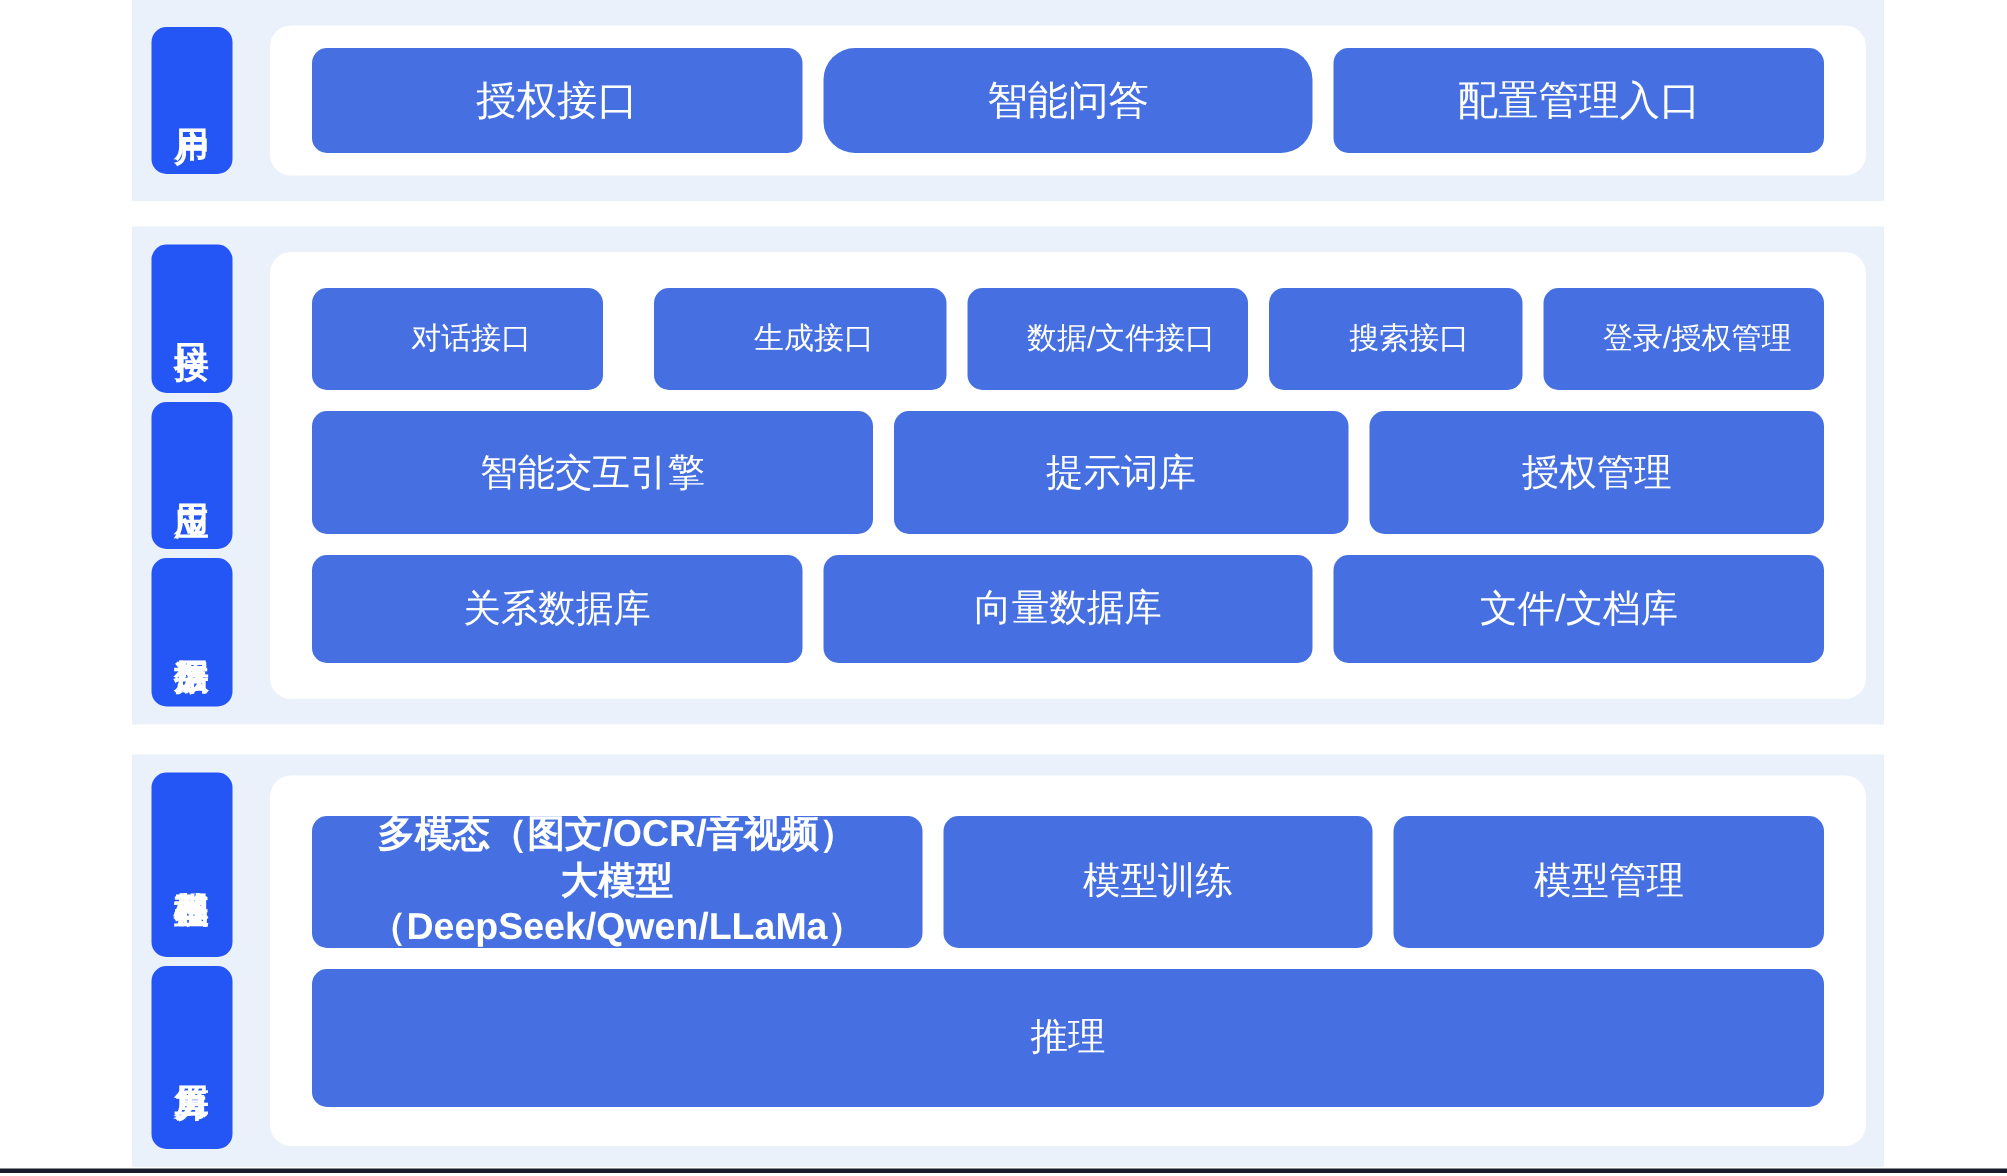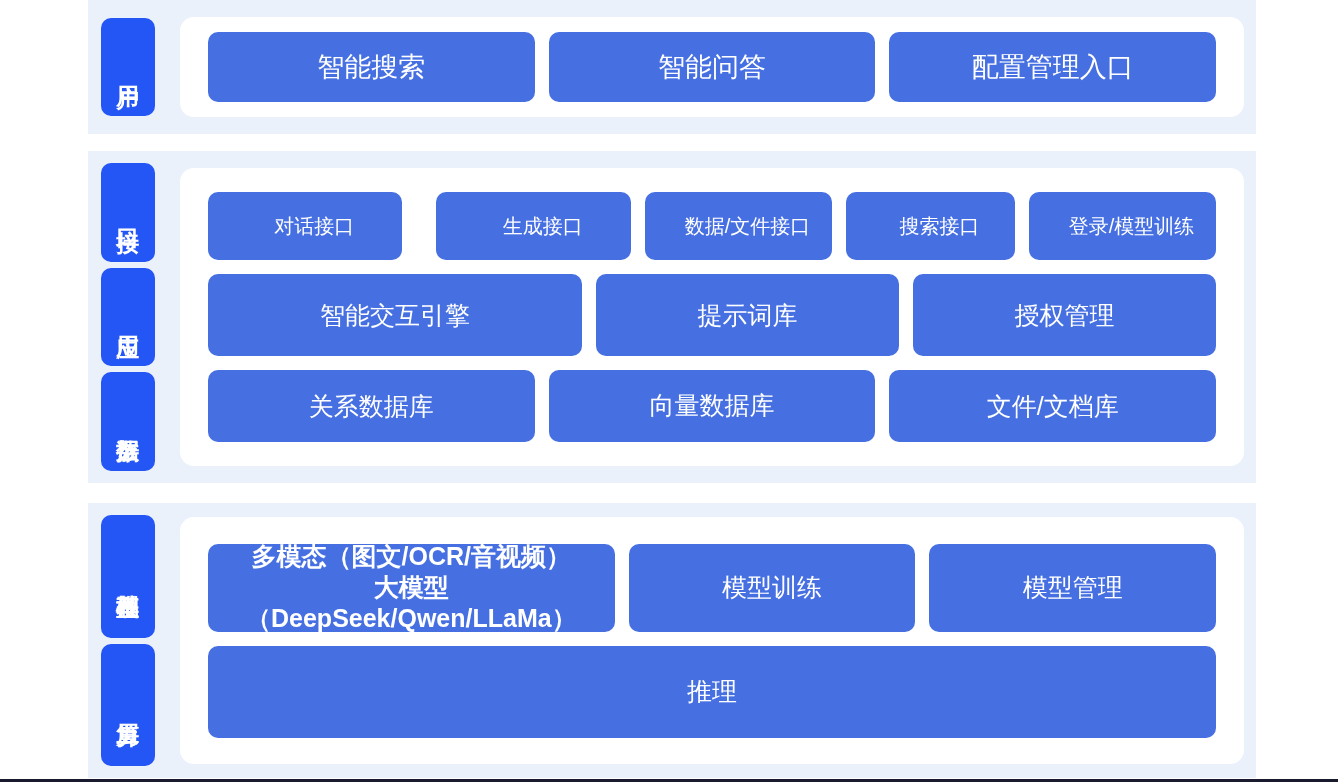--- a/index.html
+++ b/index.html
@@ -115,41 +115,41 @@
 </style>
 </head>
 <body>
 
 <div class="band" id="band-user">
   <div class="rail">
     <div class="rail-tab">用户</div>
   </div>
   <div class="panel">
     <div class="row" id="row-user">
-      <div class="box" style="flex:1 1 0;">智能搜索</div>
-      <div class="box" style="flex:1 1 0;">智能问答</div>
+      <div class="box" style="flex:1 1 0;">授权接口</div>
+      <div class="box" style="flex:1 1 0;border-radius:21px;">智能问答</div>
       <div class="box" style="flex:1 1 0;">配置管理入口</div>
     </div>
   </div>
 </div>
 
 <div class="band" id="band-app">
   <div class="rail">
     <div class="rail-tab">接口</div>
     <div class="rail-tab">应用</div>
     <div class="rail-tab">数据层</div>
   </div>
   <div class="panel">
 
     <div class="row" id="row-api">
       <div class="box" style="flex:1.05 1 0;">对话接口</div>
       <div class="box" style="flex:1.05 1 0;margin-left:20px;">生成接口</div>
       <div class="box" style="flex:1.0 1 0;">数据/文件接口</div>
       <div class="box" style="flex:0.88 1 0;">搜索接口</div>
-      <div class="box" style="flex:1.0 1 0;">登录/模型训练</div>
+      <div class="box" style="flex:1.0 1 0;">登录/授权管理</div>
     </div>
 
     <div class="row" id="row-app">
       <div class="box" style="flex:1.25 1 0;">智能交互引擎</div>
       <div class="box" style="flex:1.0 1 0;">提示词库</div>
       <div class="box" style="flex:1.0 1 0;">授权管理</div>
     </div>
 
     <div class="row" id="row-data">
       <div class="box" style="flex:1 1 0;">关系数据库</div>

